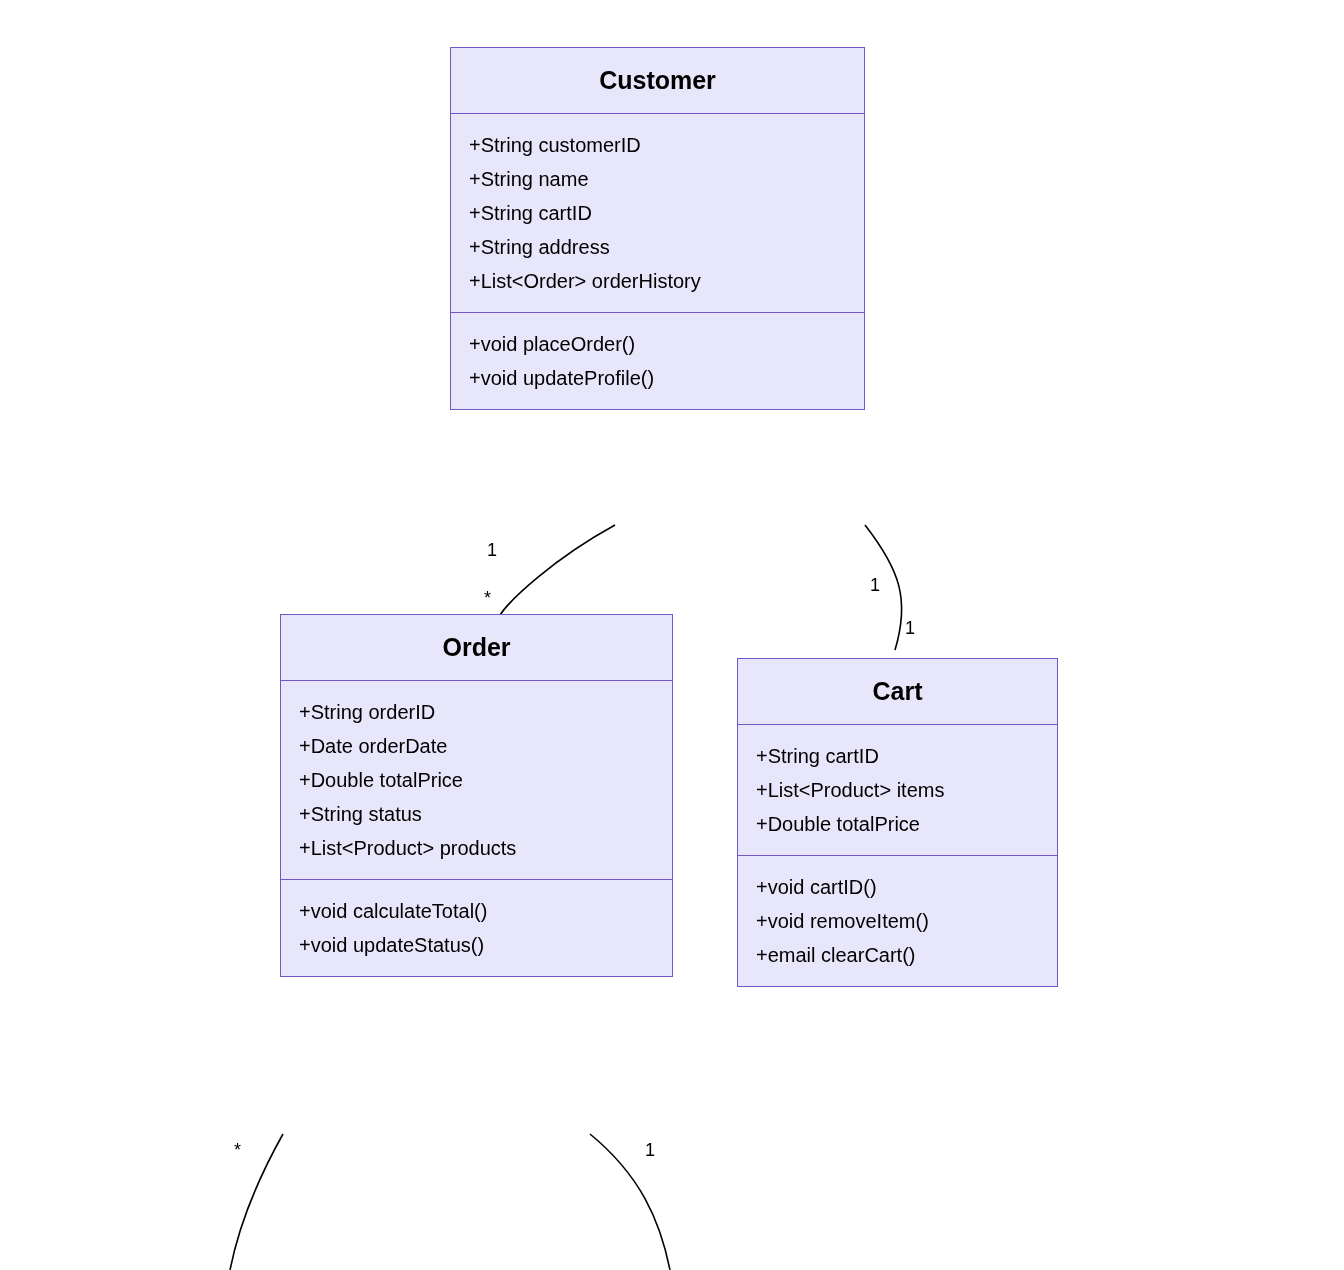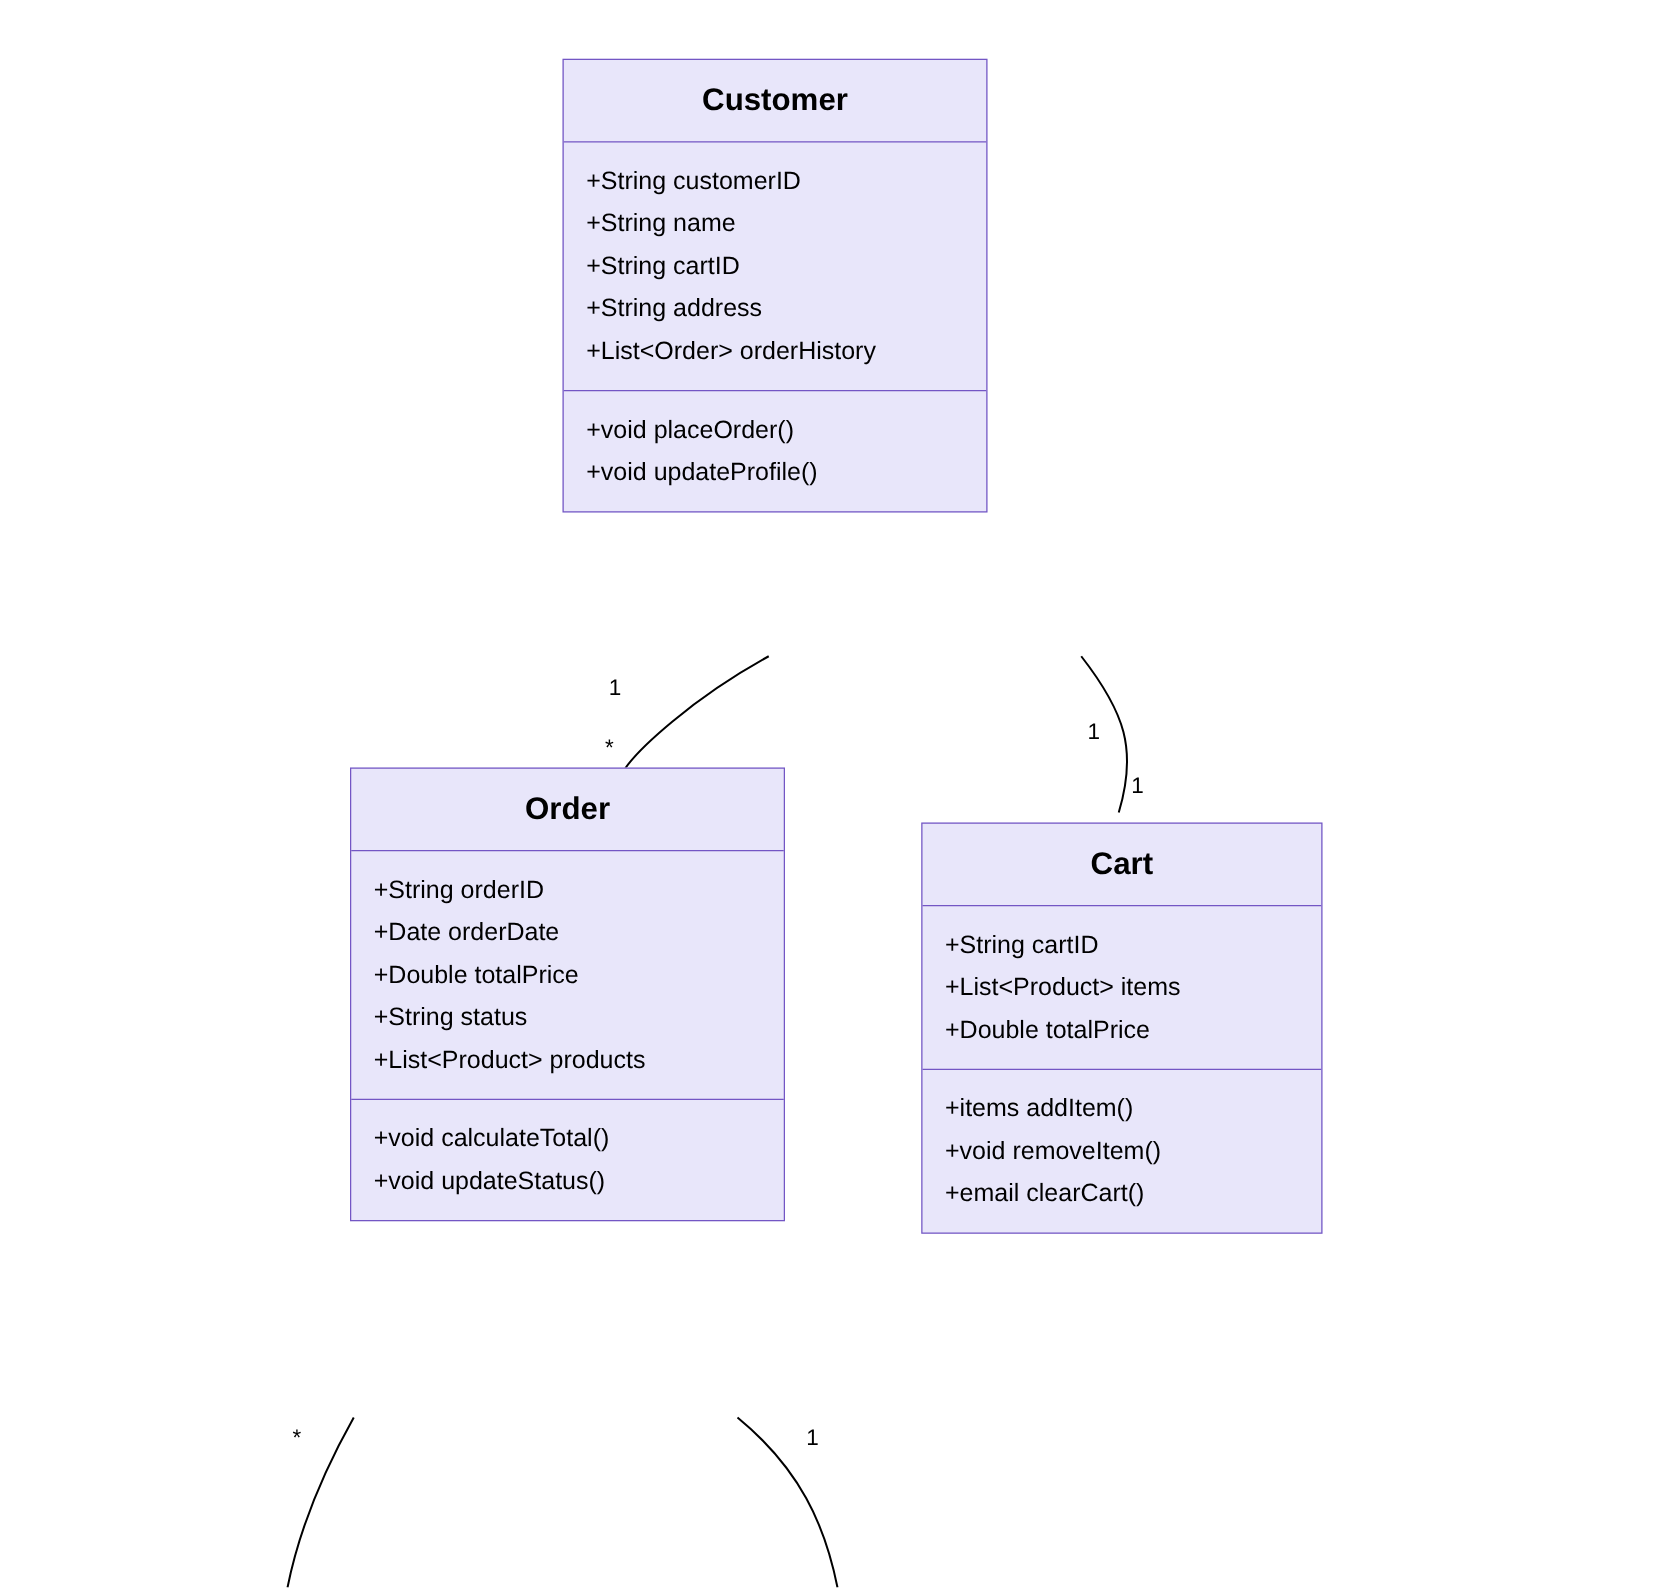--- a/index.html
+++ b/index.html
@@ -58,36 +58,36 @@
 
   <path d="M 615 525 C 553 559, 510 600, 500 615" stroke="#000" stroke-width="1.6" fill="none"></path>
 
   <path d="M 865 525 C 900 570, 910 600, 895 650" stroke="#000" stroke-width="1.6" fill="none"></path>
 
   <path d="M 283 1134 C 260 1175, 240 1220, 230 1270" stroke="#000" stroke-width="1.6" fill="none"></path>
 
   <path d="M 590 1134 C 640 1175, 660 1220, 670 1270" stroke="#000" stroke-width="1.6" fill="none"></path>
 </svg>
 
-<div class="class-box" style="left:450px; top:47px; width:340px;">
+<div class="class-box" style="left:450px; top:47px; width:415px;">
   <div class="class-title">Customer</div>
   <div class="class-section">
     <div class="row">+String customerID</div>
     <div class="row">+String name</div>
     <div class="row">+String cartID</div>
     <div class="row">+String address</div>
     <div class="row">+List&lt;Order&gt; orderHistory</div>
   </div>
   <div class="class-section">
     <div class="row">+void placeOrder()</div>
     <div class="row">+void updateProfile()</div>
   </div>
 </div>
 
-<div class="class-box" style="left:280px; top:614px; width:348px;">
+<div class="class-box" style="left:280px; top:614px; width:393px;">
   <div class="class-title">Order</div>
   <div class="class-section">
     <div class="row">+String orderID</div>
     <div class="row">+Date orderDate</div>
     <div class="row">+Double totalPrice</div>
     <div class="row">+String status</div>
     <div class="row">+List&lt;Product&gt; products</div>
   </div>
   <div class="class-section">
     <div class="row">+void calculateTotal()</div>
@@ -96,21 +96,21 @@
 </div>
 
 <div class="class-box" style="left:737px; top:658px; width:321px;">
   <div class="class-title">Cart</div>
   <div class="class-section">
     <div class="row">+String cartID</div>
     <div class="row">+List&lt;Product&gt; items</div>
     <div class="row">+Double totalPrice</div>
   </div>
   <div class="class-section">
-    <div class="row">+items addItem()</div>
+    <div class="row">+void cartID()</div>
     <div class="row">+void removeItem()</div>
     <div class="row">+email clearCart()</div>
   </div>
 </div>
 
 <div class="mult-label" style="left:487px; top:540px;">1</div>
 <div class="mult-label" style="left:484px; top:588px;">*</div>
 <div class="mult-label" style="left:870px; top:575px;">1</div>
 <div class="mult-label" style="left:905px; top:618px;">1</div>
 <div class="mult-label" style="left:234px; top:1140px;">*</div>

